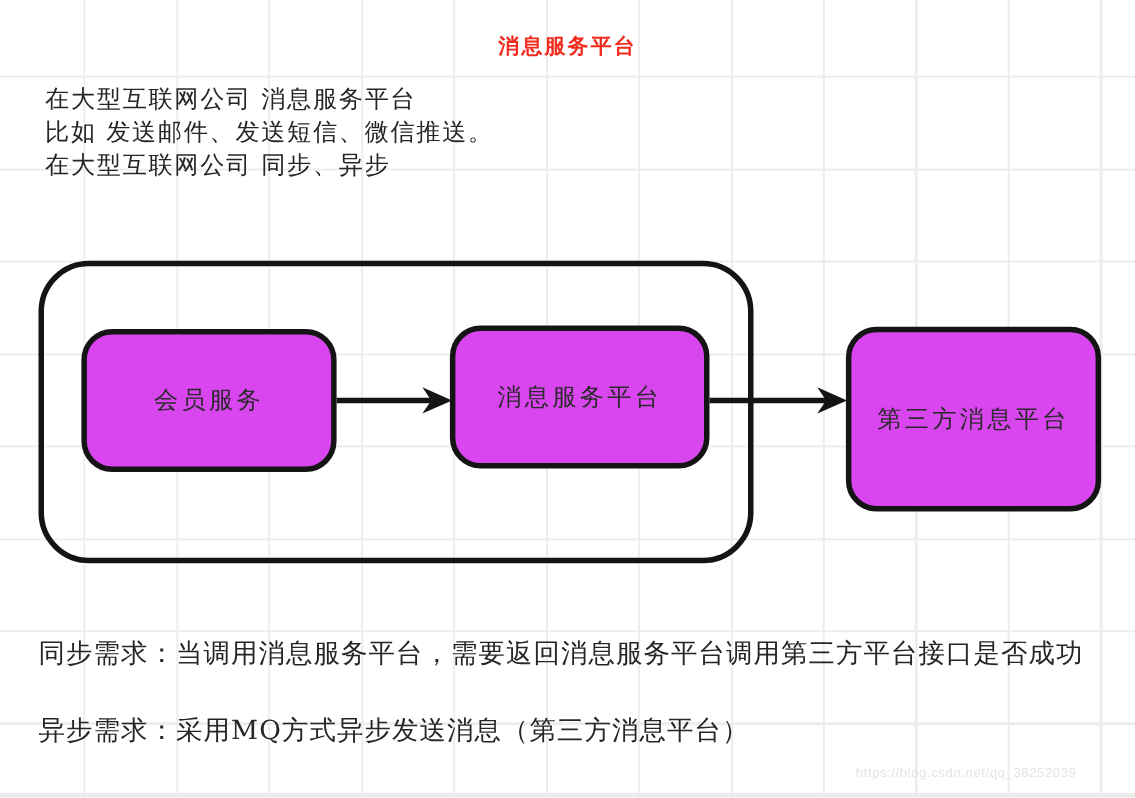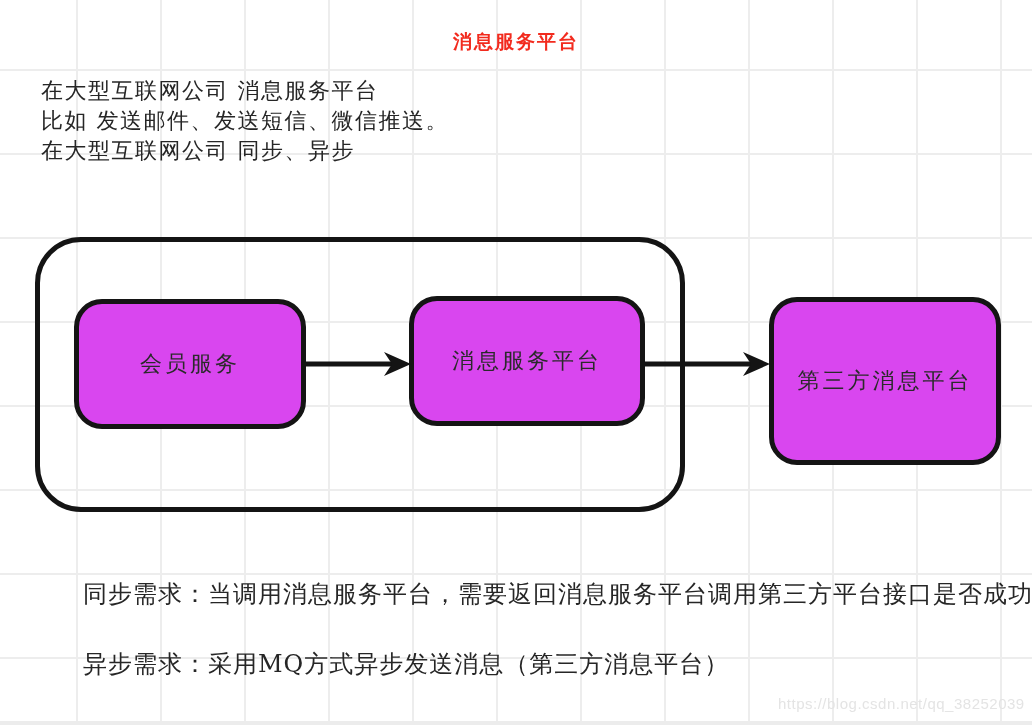--- a/index.html
+++ b/index.html
@@ -76,31 +76,30 @@
     pointer-events: none;
   }
 
   .note {
     position: absolute;
     left: 35px;
     font-size: 24px;
     letter-spacing: 1px;
     color: #262626;
     white-space: nowrap;
-    margin-left: 48px;
   }
   .note-sync  { top: 578px; }
   .note-async { top: 648px; }
 
   .watermark {
     position: absolute;
     left: 778px;
     top: 695px;
     font-family: "Liberation Sans", sans-serif;
-    font-size: 15px;
+    font-size: 12px;
     color: #e4e4e4;
     letter-spacing: 0.5px;
     white-space: nowrap;
   }
 
   .bottom-edge {
     position: absolute;
     left: 0;
     bottom: 0;
     width: 100%;

